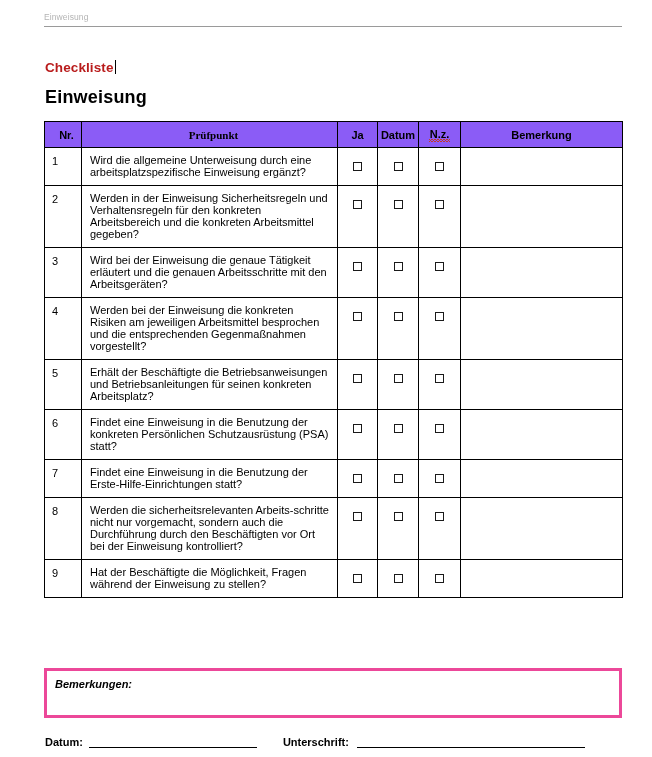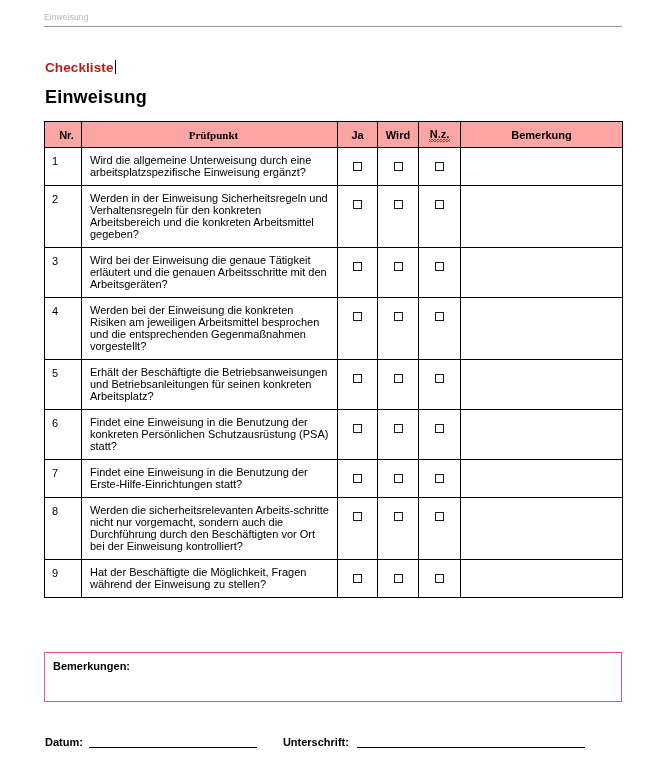--- a/index.html
+++ b/index.html
@@ -74,21 +74,21 @@
     width: 578px;
     border-collapse: collapse;
     table-layout: fixed;
   }
   .checklist td, .checklist th {
     border: 1px solid #000000;
     padding: 0;
     vertical-align: top;
   }
   .checklist thead th {
-    background: #fca5a5;
+    background: #8b5cf6;
     font-size: 11px;
     font-weight: bold;
     height: 25px;
     vertical-align: middle;
     text-align: center;
   }
   th.h-nr   { text-align: left;  padding-left: 7px; }
   th.h-item { text-align: left;  padding-left: 8px; font-family: Liberation Serif, serif; }
 
   .col-nr    { width: 37px; }
@@ -140,25 +140,26 @@
       linear-gradient(45deg, transparent 45%, #c0392b 45%, #c0392b 55%, transparent 55%),
       linear-gradient(-45deg, transparent 45%, #c0392b 45%, #c0392b 55%, transparent 55%);
     background-size: 3px 3px;
     background-repeat: repeat-x;
   }
 
   
   .remarks-box {
     position: absolute;
     left: 44px;
-    top: 652px;
+    top: 668px;
     width: 578px;
     height: 50px;
-    border: 1px solid #ec4899;
+    border: 3px solid #ec4899;
     box-sizing: border-box;
+    font-style: italic;
   }
   .remarks-label {
     font-size: 11px;
     font-weight: bold;
     padding: 6px 0 0 8px;
     line-height: 14px;
   }
 
   
   .sign-row {
@@ -201,21 +202,21 @@
       <col class="col-ja">
     <col class="col-nein">
       <col class="col-nz">
       <col class="col-rem">
   </colgroup>
   <thead>
     <tr>
       <th class="h-nr">Nr.</th>
       <th class="h-item">Prüfpunkt</th>
       <th>Ja</th>
-      <th>Wird</th>
+      <th>Datum</th>
       <th><span class="misspelled">N.z.</span></th>
       <th>Bemerkung</th>
     </tr>
   </thead>
   <tbody>
       <tr>
         <td class="c-nr">1</td>
         <td class="c-item">Wird die allgemeine Unterweisung durch eine arbeitsplatzspezifische Einweisung ergänzt?</td>
         <td class="c-box"><span class="checkbox"></span></td>
         <td class="c-box"><span class="checkbox"></span></td>

